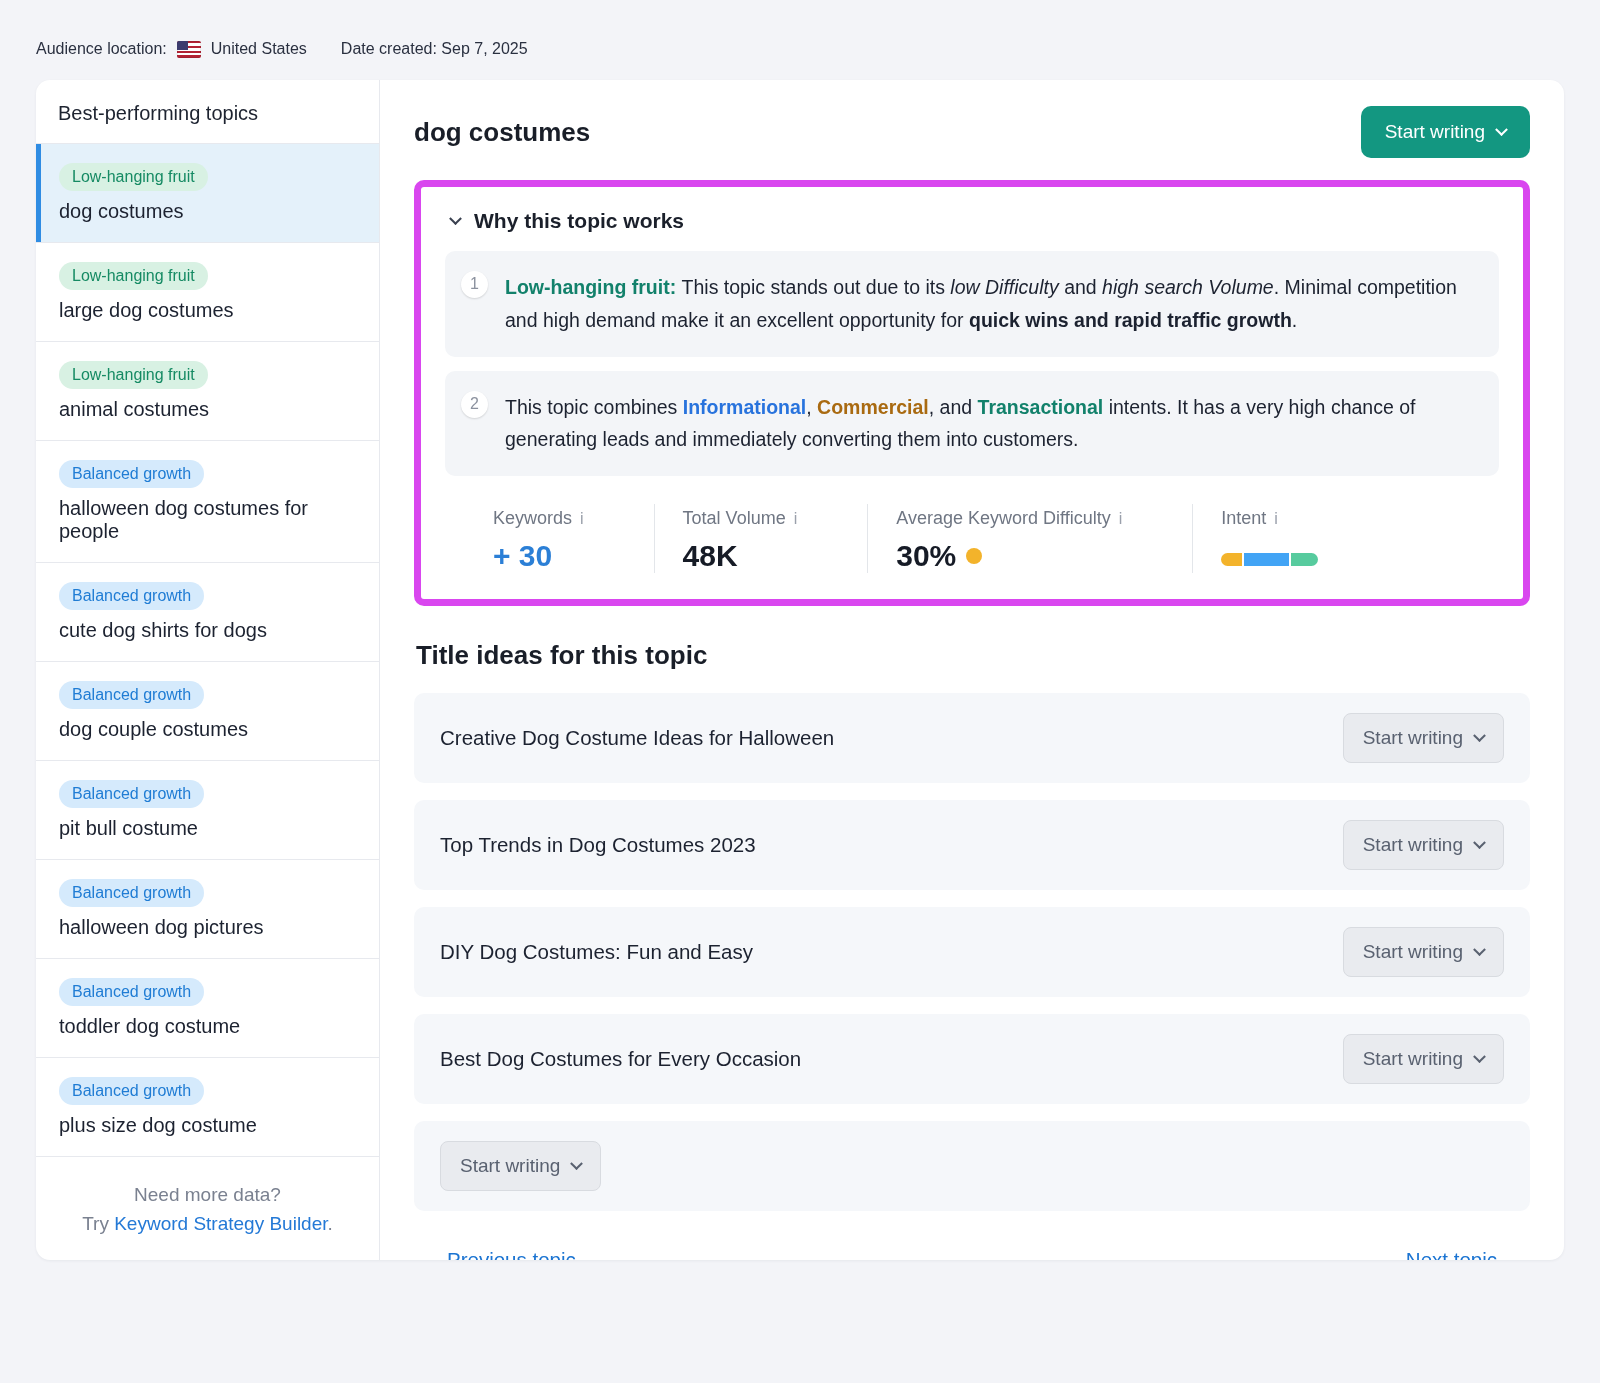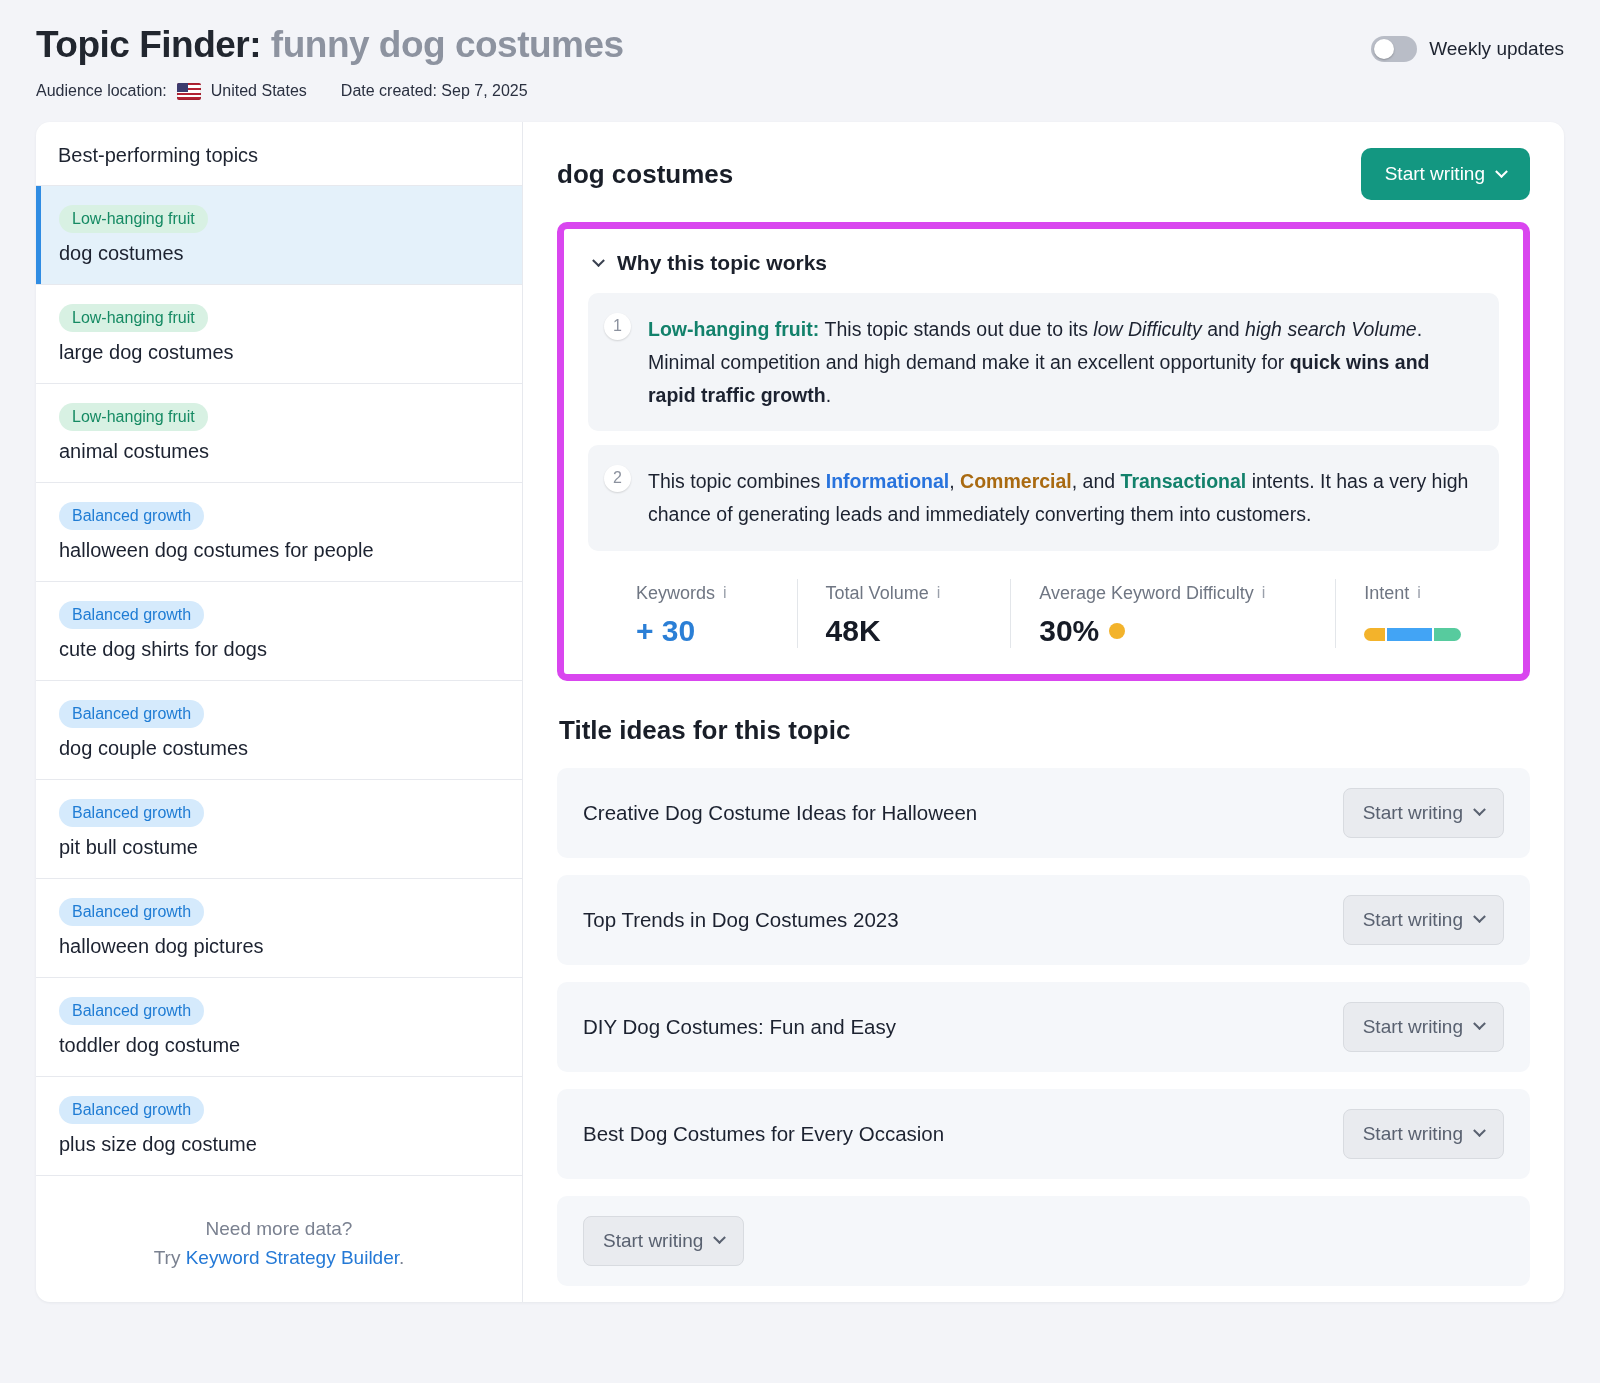--- a/index.html
+++ b/index.html
@@ -24,21 +24,21 @@
   .meta .gap { width:14px; }
   .flag { width:24px; height:17px; border-radius:2px; position:relative; overflow:hidden; flex:none;
           background:repeating-linear-gradient(#b22234 0 2.4px,#fff 2.4px 4.8px); box-shadow:0 0 0 1px rgba(0,0,0,.08) inset; }
   .flag::after { content:""; position:absolute; left:0; top:0; width:11px; height:9px; background:#3c3b6e; }
 
   
   .card { display:flex; background:#fff; border-radius:14px; margin-top:22px; height:1180px;
           box-shadow:0 1px 3px rgba(20,30,50,.06); overflow:hidden; }
 
   
-  .sidebar { width:487px; flex:none; border-right:1px solid #e7e9ee; display:flex; flex-direction:column; }
+  .sidebar { width:344px; flex:none; border-right:1px solid #e7e9ee; display:flex; flex-direction:column; }
   .sidebar-title { font-size:20px; font-weight:500; color:#1d2330; padding:22px 22px 18px 22px; border-bottom:1px solid #e7e9ee; }
   .topic-list { list-style:none; flex:1; }
   .topic-item { padding:19px 20px 19px 23px; border-bottom:1px solid #e7e9ee; cursor:pointer; position:relative; }
   .topic-item.selected { background:#e4f1fa; }
   .topic-item.selected::before { content:""; position:absolute; left:0; top:0; bottom:0; width:5px; background:#2f8ce3; }
   .badge { display:inline-block; font-size:16px; padding:5px 13px; border-radius:999px; margin-bottom:9px; }
   .badge.green { background:#d8f1e3; color:#158a63; }
   .badge.blue  { background:#d5eafc; color:#1f7cd4; }
   .topic-label { font-size:20px; color:#1c2230; }
   .sidebar-footer { padding:24px 20px 30px; text-align:center; font-size:19px; color:#7a8190; line-height:1.5; }
@@ -87,31 +87,20 @@
 
   .pager { display:flex; justify-content:space-between; align-items:center; margin-top:14px; padding:6px 2px 0; }
   .pager a { display:flex; align-items:center; gap:10px; font-size:20.5px; color:#1b74d2; text-decoration:none; cursor:pointer; }
   .arrow { font-size:21px; line-height:1; }
 </style>
 </head>
 <body>
 
 <div class="page">
 
-  <div class="topbar">
-    <div class="page-title">
-      <span>Topic Finder:</span><span class="query"> funny dog costumes</span>
-    </div>
-    <div class="weekly">
-      <div class="toggle">
-          <div class="knob"></div>
-        </div>
-      <span class="weekly-label">Weekly updates</span>
-    </div>
-  </div>
 
   <div class="meta">
     <span>Audience location:</span>
     <span class="flag"></span>
     <span>United States</span>
     <span class="gap"></span>
     <span>Date created: Sep 7, 2025</span>
   </div>
 
   <div class="card">

